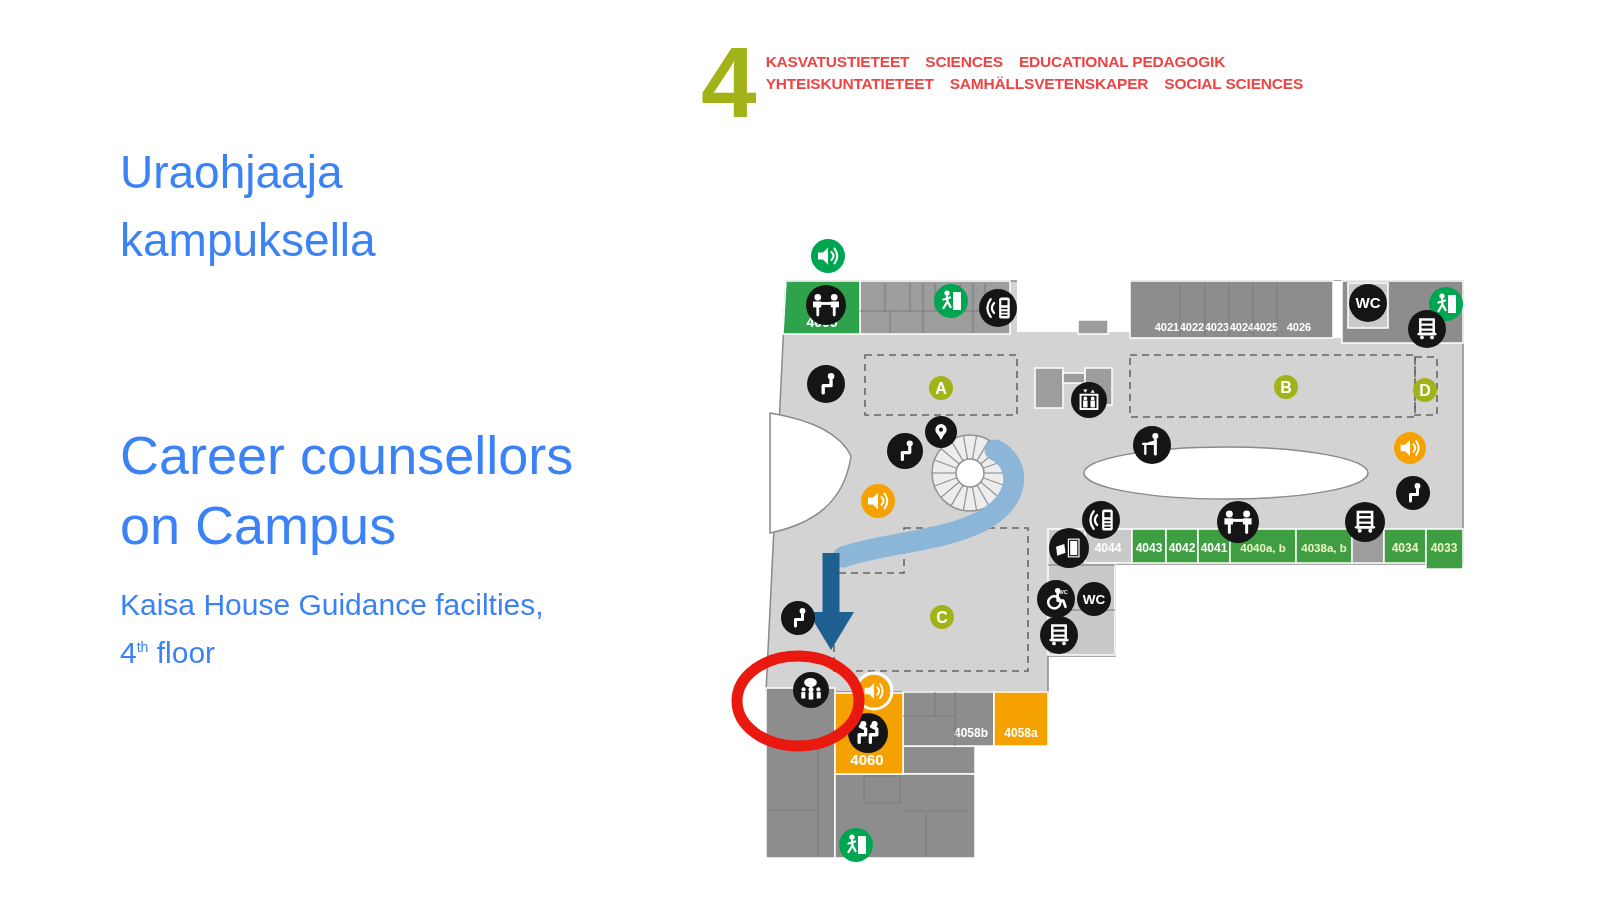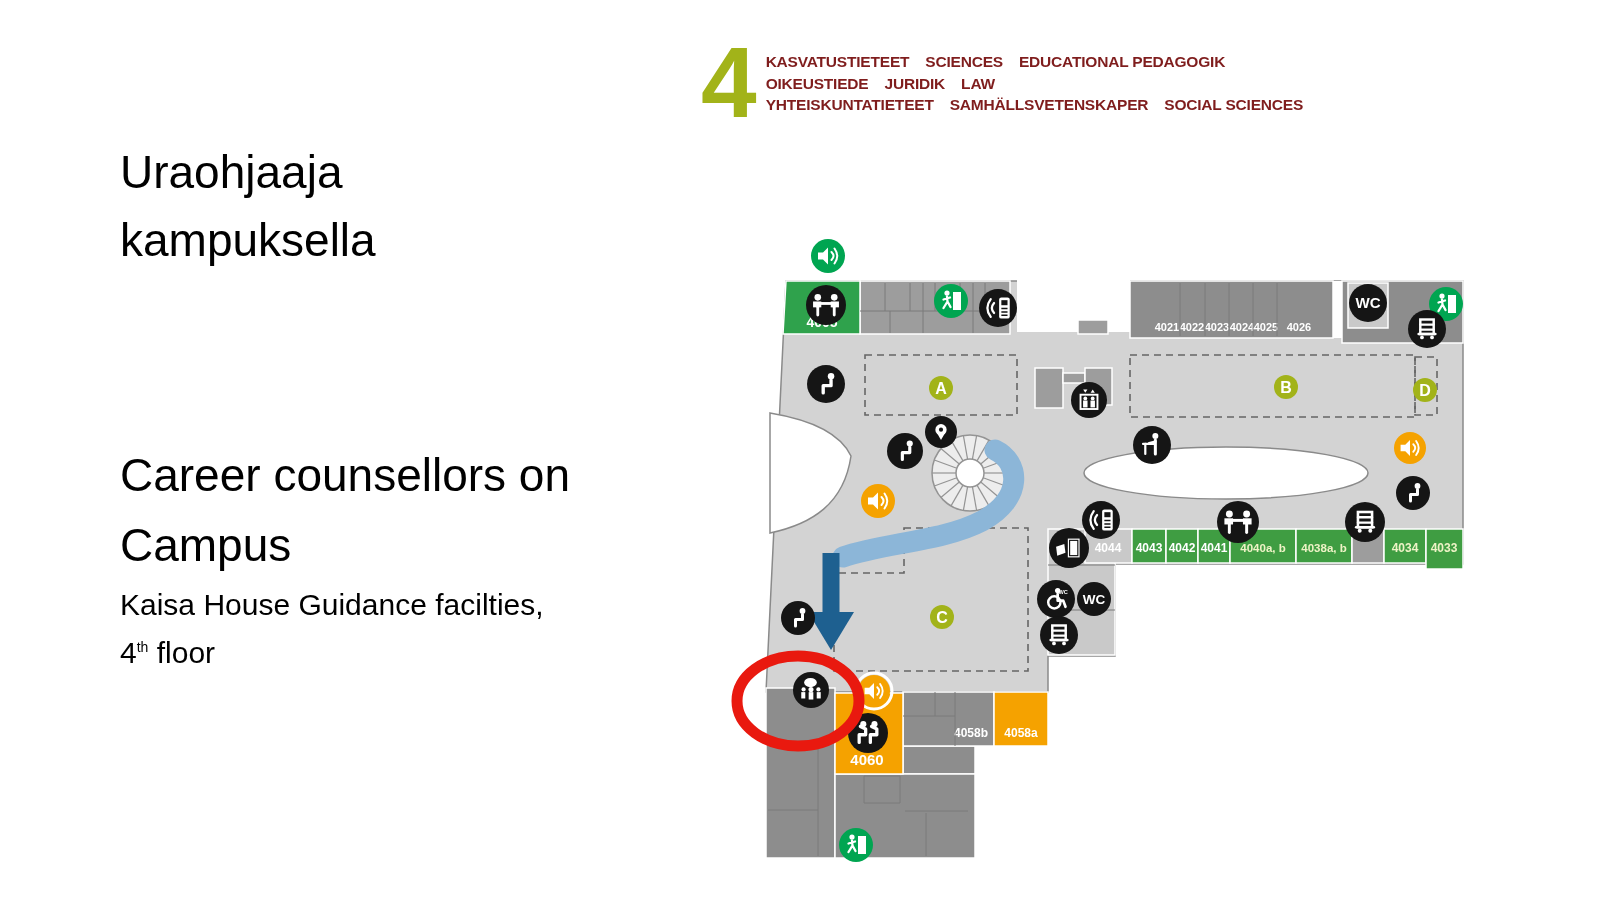--- a/index.html
+++ b/index.html
@@ -2,51 +2,46 @@
 <html><head>
 <meta charset="utf-8">
 <style>
   html,body{margin:0;padding:0;background:#ffffff;}
   .slide{position:relative;width:1600px;height:900px;background:#ffffff;overflow:hidden;
          font-family:"Liberation Sans",sans-serif;}
   
   .header{position:absolute;left:701px;top:40px;display:flex;align-items:flex-start;}
   .floor-num{font-size:100px;font-weight:800;line-height:84px;letter-spacing:-3px;margin-right:12px;}
   .header-lines{padding-top:11px;}
-  .header-line{display:flex;font-size:15.5px;font-weight:bold;color:#7f1d1d;
+  .header-line{display:flex;font-size:15.5px;font-weight:bold;color:#ef4444;
                line-height:21.5px;letter-spacing:-0.2px;white-space:nowrap;}
   .header-line span{margin-right:16px;}
   
-  .t{position:absolute;color:#000000;}
+  .t{position:absolute;color:#3b82f6;}
   .title-fi{left:120px;top:138px;width:470px;font-size:46px;line-height:68px;}
   .subtitle-fi{left:134px;top:288px;font-size:31px;}
-  .title-en{left:120px;top:440px;width:480px;font-size:46px;line-height:70px;}
+  .title-en{left:120px;top:420px;width:480px;font-size:54px;line-height:70px;}
   .subtitle-en{left:120px;top:584px;width:432px;font-size:30px;line-height:42px;}
   .subtitle-en sup{font-size:14px;}
   
   .map-wrap{position:absolute;left:0;top:0;width:1600px;height:900px;}
   svg{font-family:"Liberation Sans",sans-serif;}
 </style>
 </head>
 <body>
 
 <div class="slide">
 
   <div class="header">
     <div class="floor-num" style="color: rgb(162, 179, 25);">4</div>
     <div class="header-lines">
         <div class="header-line">
           <span>KASVATUSTIETEET</span>
           <span>SCIENCES</span>
           <span>EDUCATIONAL PEDAGOGIK</span>
-        </div>
-        <div class="header-line">
-          <span>OIKEUSTIEDE</span>
-          <span>JURIDIK</span>
-          <span>LAW</span>
         </div>
         <div class="header-line">
           <span>YHTEISKUNTATIETEET</span>
           <span>SAMHÄLLSVETENSKAPER</span>
           <span>SOCIAL SCIENCES</span>
         </div>
       </div>
   </div>
 
   <div class="t title-fi">Uraohjaaja kampuksella</div>

